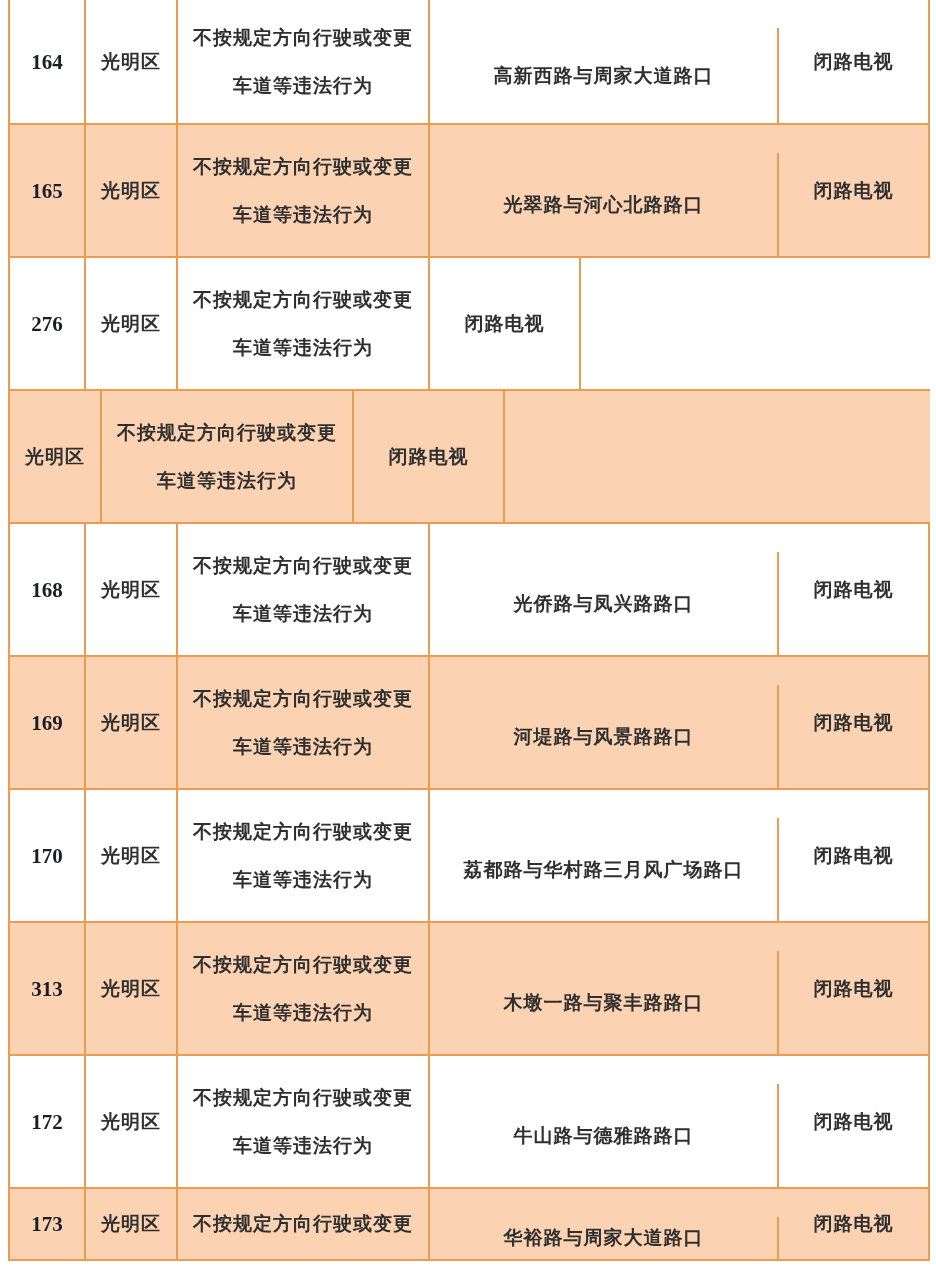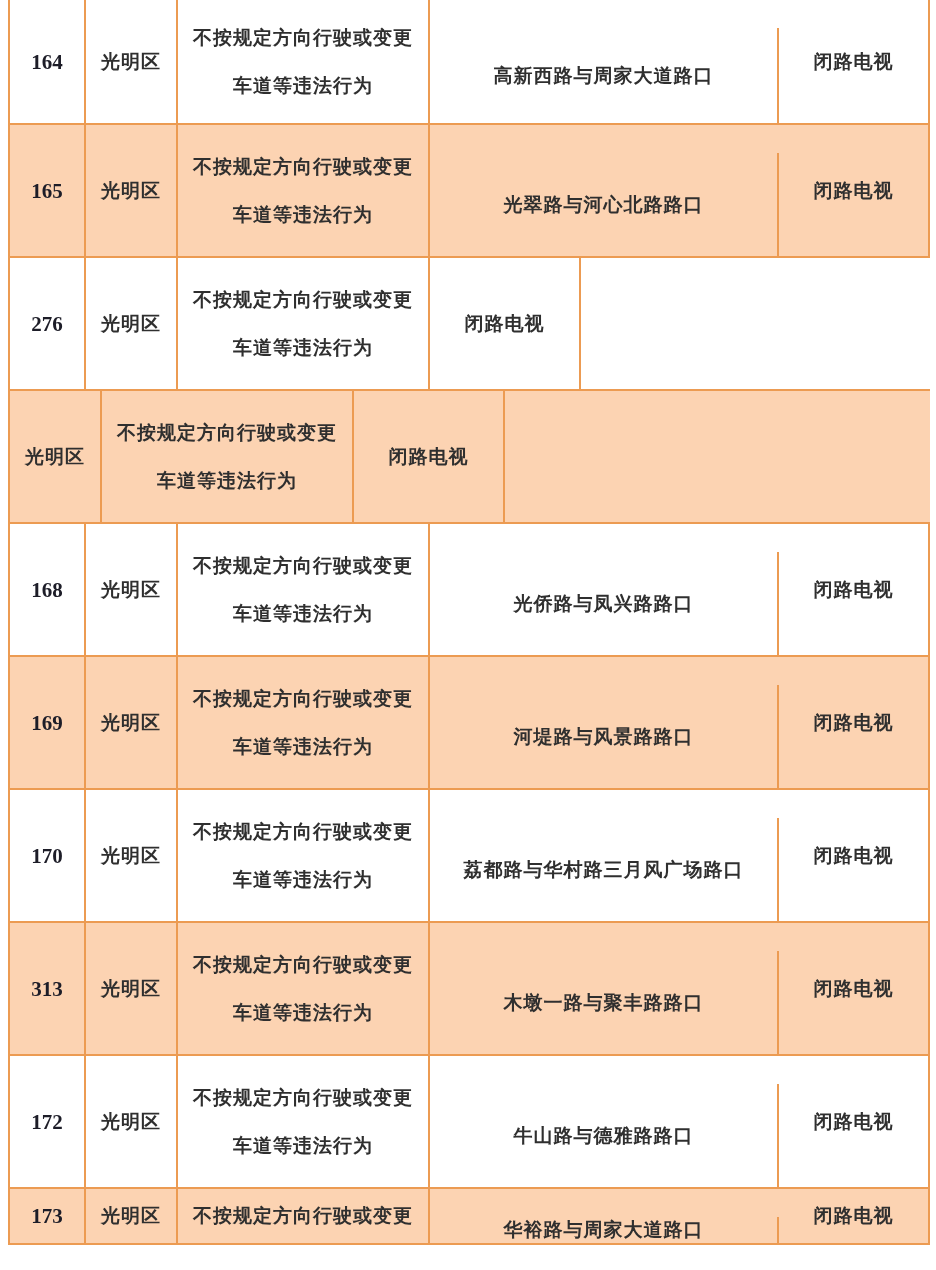--- a/index.html
+++ b/index.html
@@ -21,21 +21,21 @@
     border-left:2px solid var(--border);
   }
   .row{
     display:flex;
     border-bottom:2px solid var(--border);
     background:#ffffff;
   }
   .row.shaded{background:var(--shaded-bg);}
   .h-first{height:125px;}
   .h-std{height:133px;}
-  .h-last{height:56px;}
+  .h-last{height:72px;}
   .cell{
     border-right:2px solid var(--border);
     display:flex;
     align-items:center;
     justify-content:center;
     text-align:center;
     font-size:19px;
     font-weight:700;
     letter-spacing:1px;
     line-height:22px;

